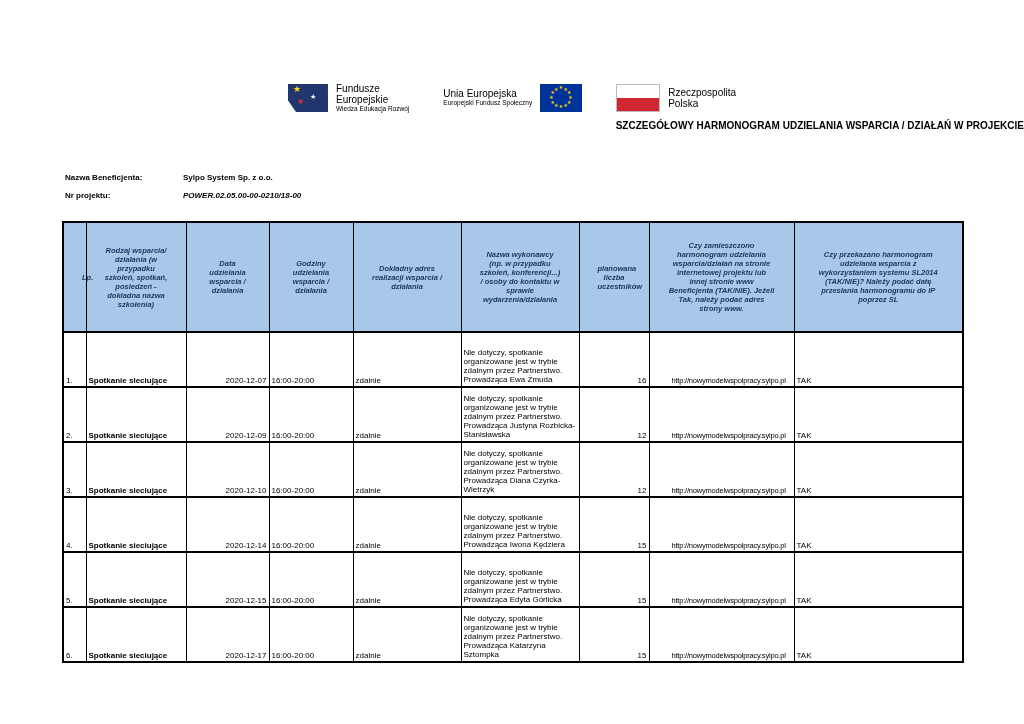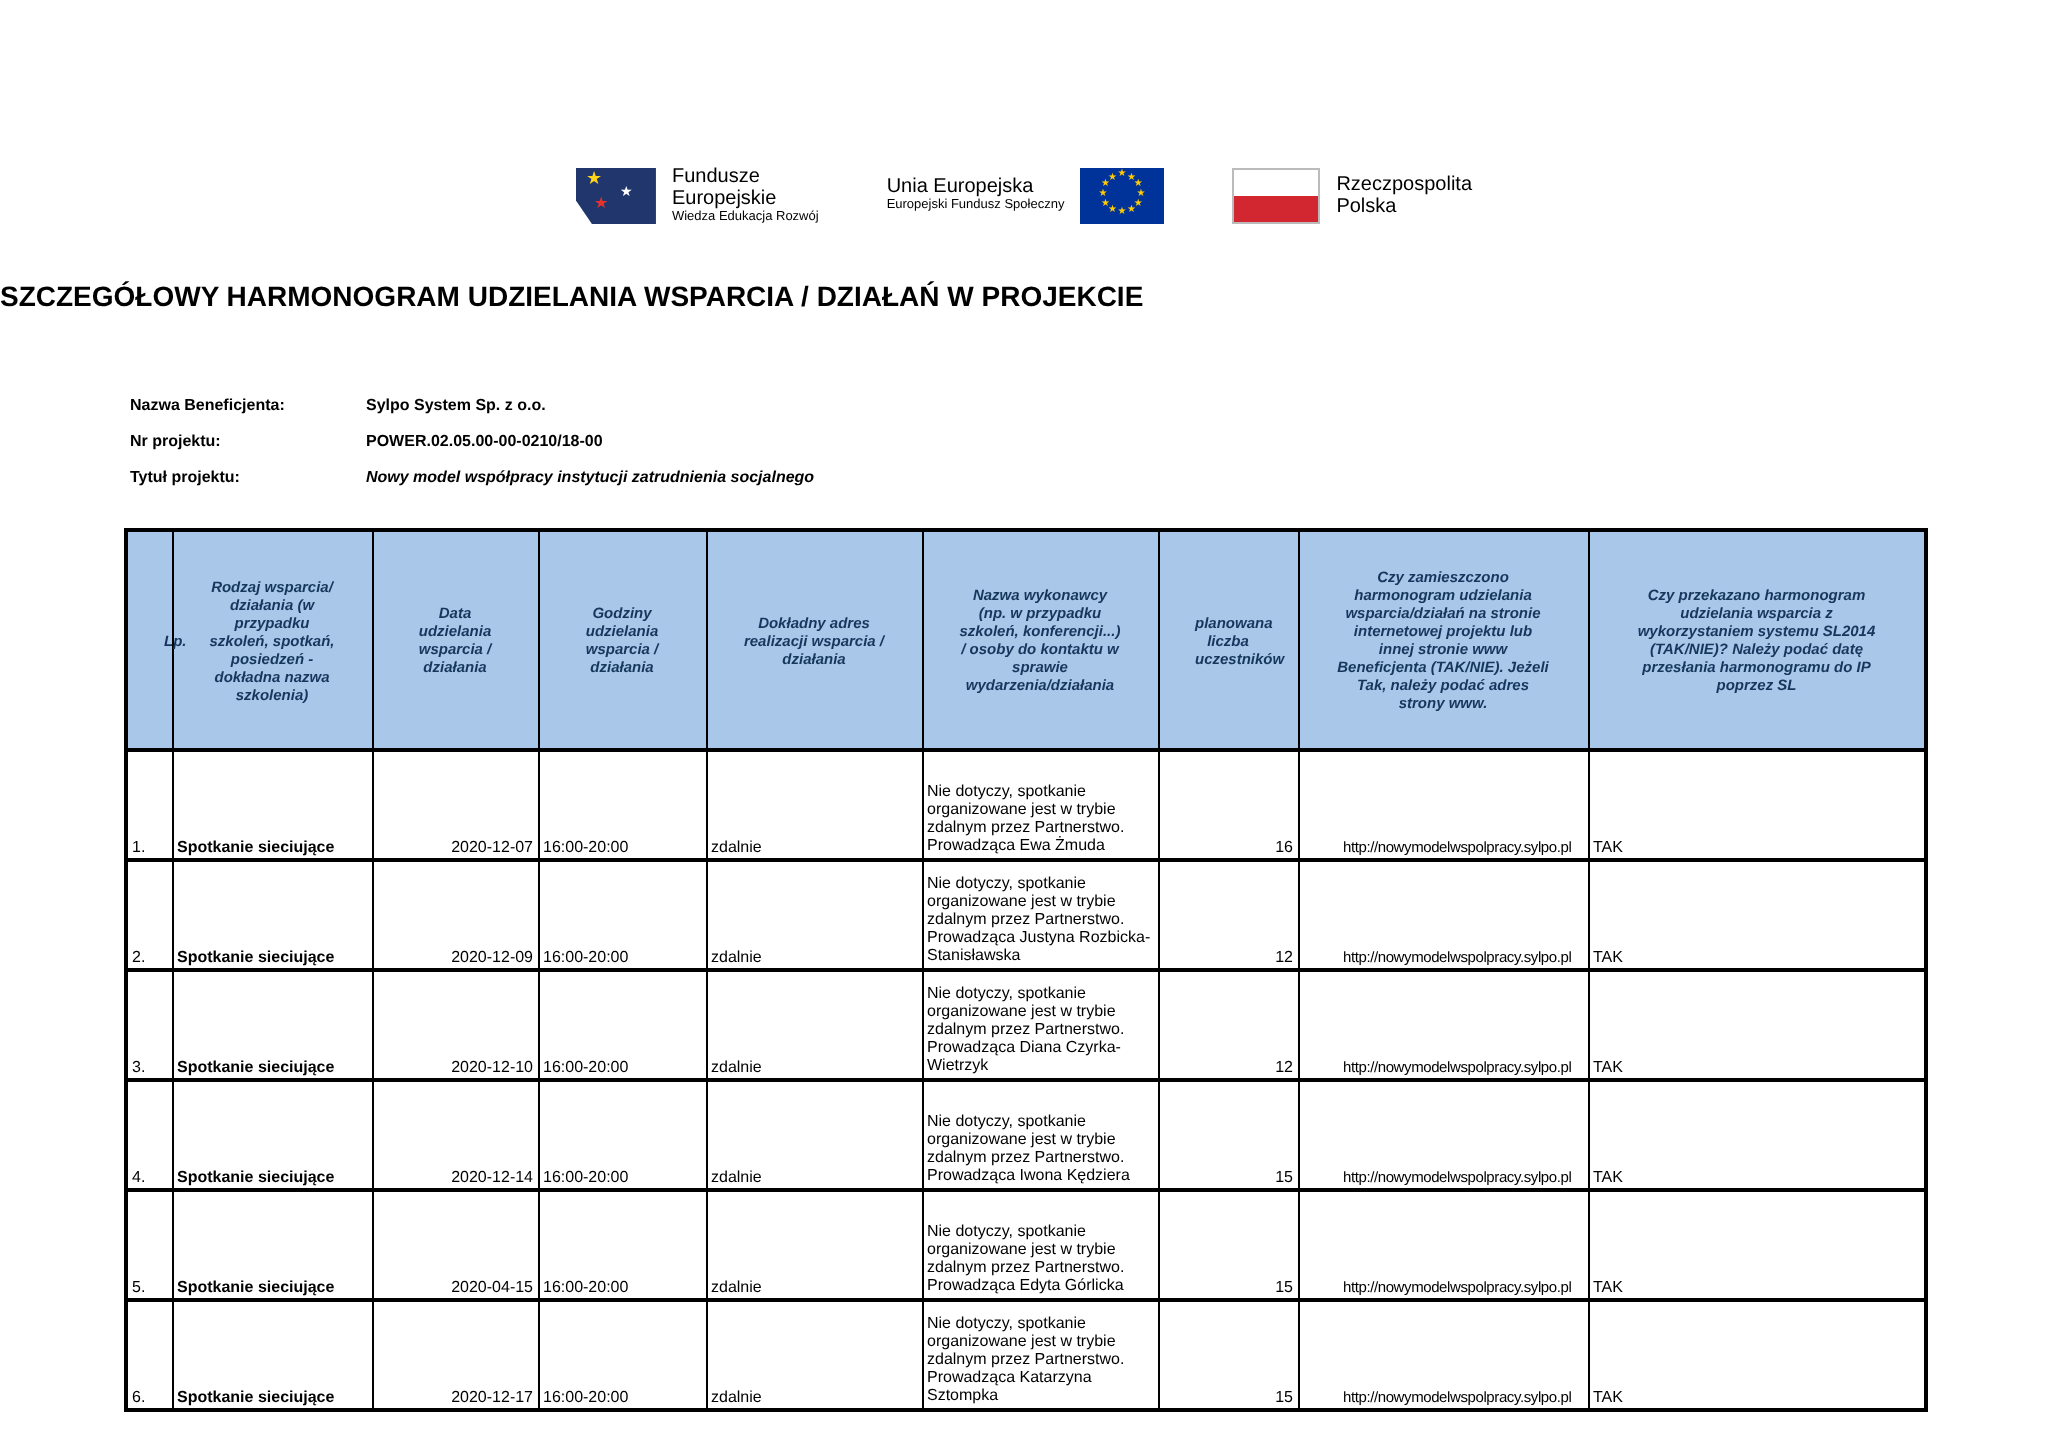--- a/index.html
+++ b/index.html
@@ -27,21 +27,21 @@
   .fe-star.w{color:#ffffff;font-size:7px;left:22px;top:9px;}
   .fe-star.r{color:#e5322d;font-size:8px;left:9px;top:14px;}
   .pl-flag{width:44px;height:28px;border:1px solid #bbb;display:flex;flex-direction:column;}
   .pl-flag .w{flex:1;background:#fff;}
   .pl-flag .r{flex:1;background:var(--flag-red);}
   .eu-flag{position:relative;width:42px;height:28px;background:var(--eu-blue);}
   .eu-star{position:absolute;color:var(--eu-star);font-size:5px;line-height:1;}
   .eu-textcol{text-align:left;}
 
   
-  .doc-title{margin-top:20px;text-align:left;font-size:14px;font-weight:bold;}
+  .doc-title{margin-top:0;text-align:right;font-size:10px;font-weight:bold;}
 
   
   .info{margin:38px 0 0 65px;}
   .info-row{display:flex;line-height:18px;}
   .info-label{width:118px;font-size:8px;font-weight:bold;}
   .info-value{font-size:8px;font-weight:bold;}
   .info-row:last-child .info-value{font-style:italic;}
 
   
   table{border-collapse:collapse;table-layout:fixed;width:900px;margin:16px 0 0 62px;}
@@ -121,24 +121,20 @@
 
   <div class="info">
     <div class="info-row">
       <div class="info-label">Nazwa Beneficjenta:</div>
       <div class="info-value">Sylpo System Sp. z o.o.</div>
     </div>
     <div class="info-row">
       <div class="info-label">Nr projektu:</div>
       <div class="info-value">POWER.02.05.00-00-0210/18-00</div>
     </div>
-    <div class="info-row">
-      <div class="info-label">Tytuł projektu:</div>
-      <div class="info-value">Nowy model współpracy instytucji zatrudnienia socjalnego</div>
-    </div>
   </div>
 
   <table>
     <colgroup>
       <col>
         <col>
         <col>
         <col>
         <col>
         <col>
@@ -200,21 +196,21 @@
           <td class="c-hours">16:00-20:00</td>
           <td class="c-address">zdalnie</td>
           <td class="c-contractor">Nie dotyczy, spotkanie organizowane jest w trybie zdalnym przez Partnerstwo. Prowadząca Iwona Kędziera</td>
           <td class="c-participants">15</td>
           <td class="c-website">http://nowymodelwspolpracy.sylpo.pl</td>
           <td class="c-sl">TAK</td>
         </tr>
         <tr>
           <td class="c-lp">5.</td>
           <td class="c-type">Spotkanie sieciujące</td>
-          <td class="c-date">2020-04-15</td>
+          <td class="c-date">2020-12-15</td>
           <td class="c-hours">16:00-20:00</td>
           <td class="c-address">zdalnie</td>
           <td class="c-contractor">Nie dotyczy, spotkanie organizowane jest w trybie zdalnym przez Partnerstwo. Prowadząca Edyta Górlicka</td>
           <td class="c-participants">15</td>
           <td class="c-website">http://nowymodelwspolpracy.sylpo.pl</td>
           <td class="c-sl">TAK</td>
         </tr>
         <tr>
           <td class="c-lp">6.</td>
           <td class="c-type">Spotkanie sieciujące</td>

